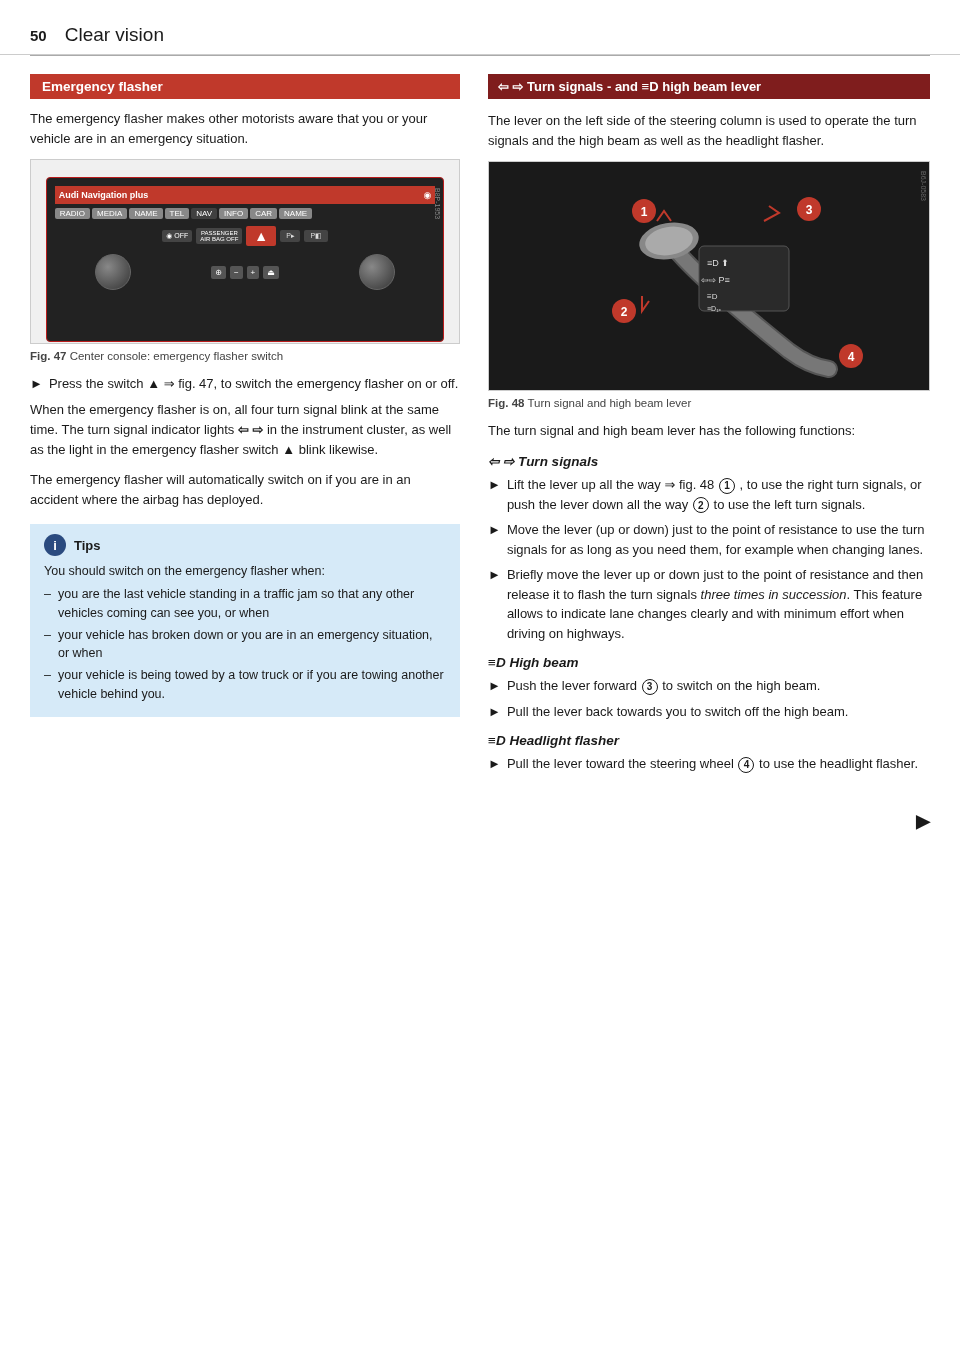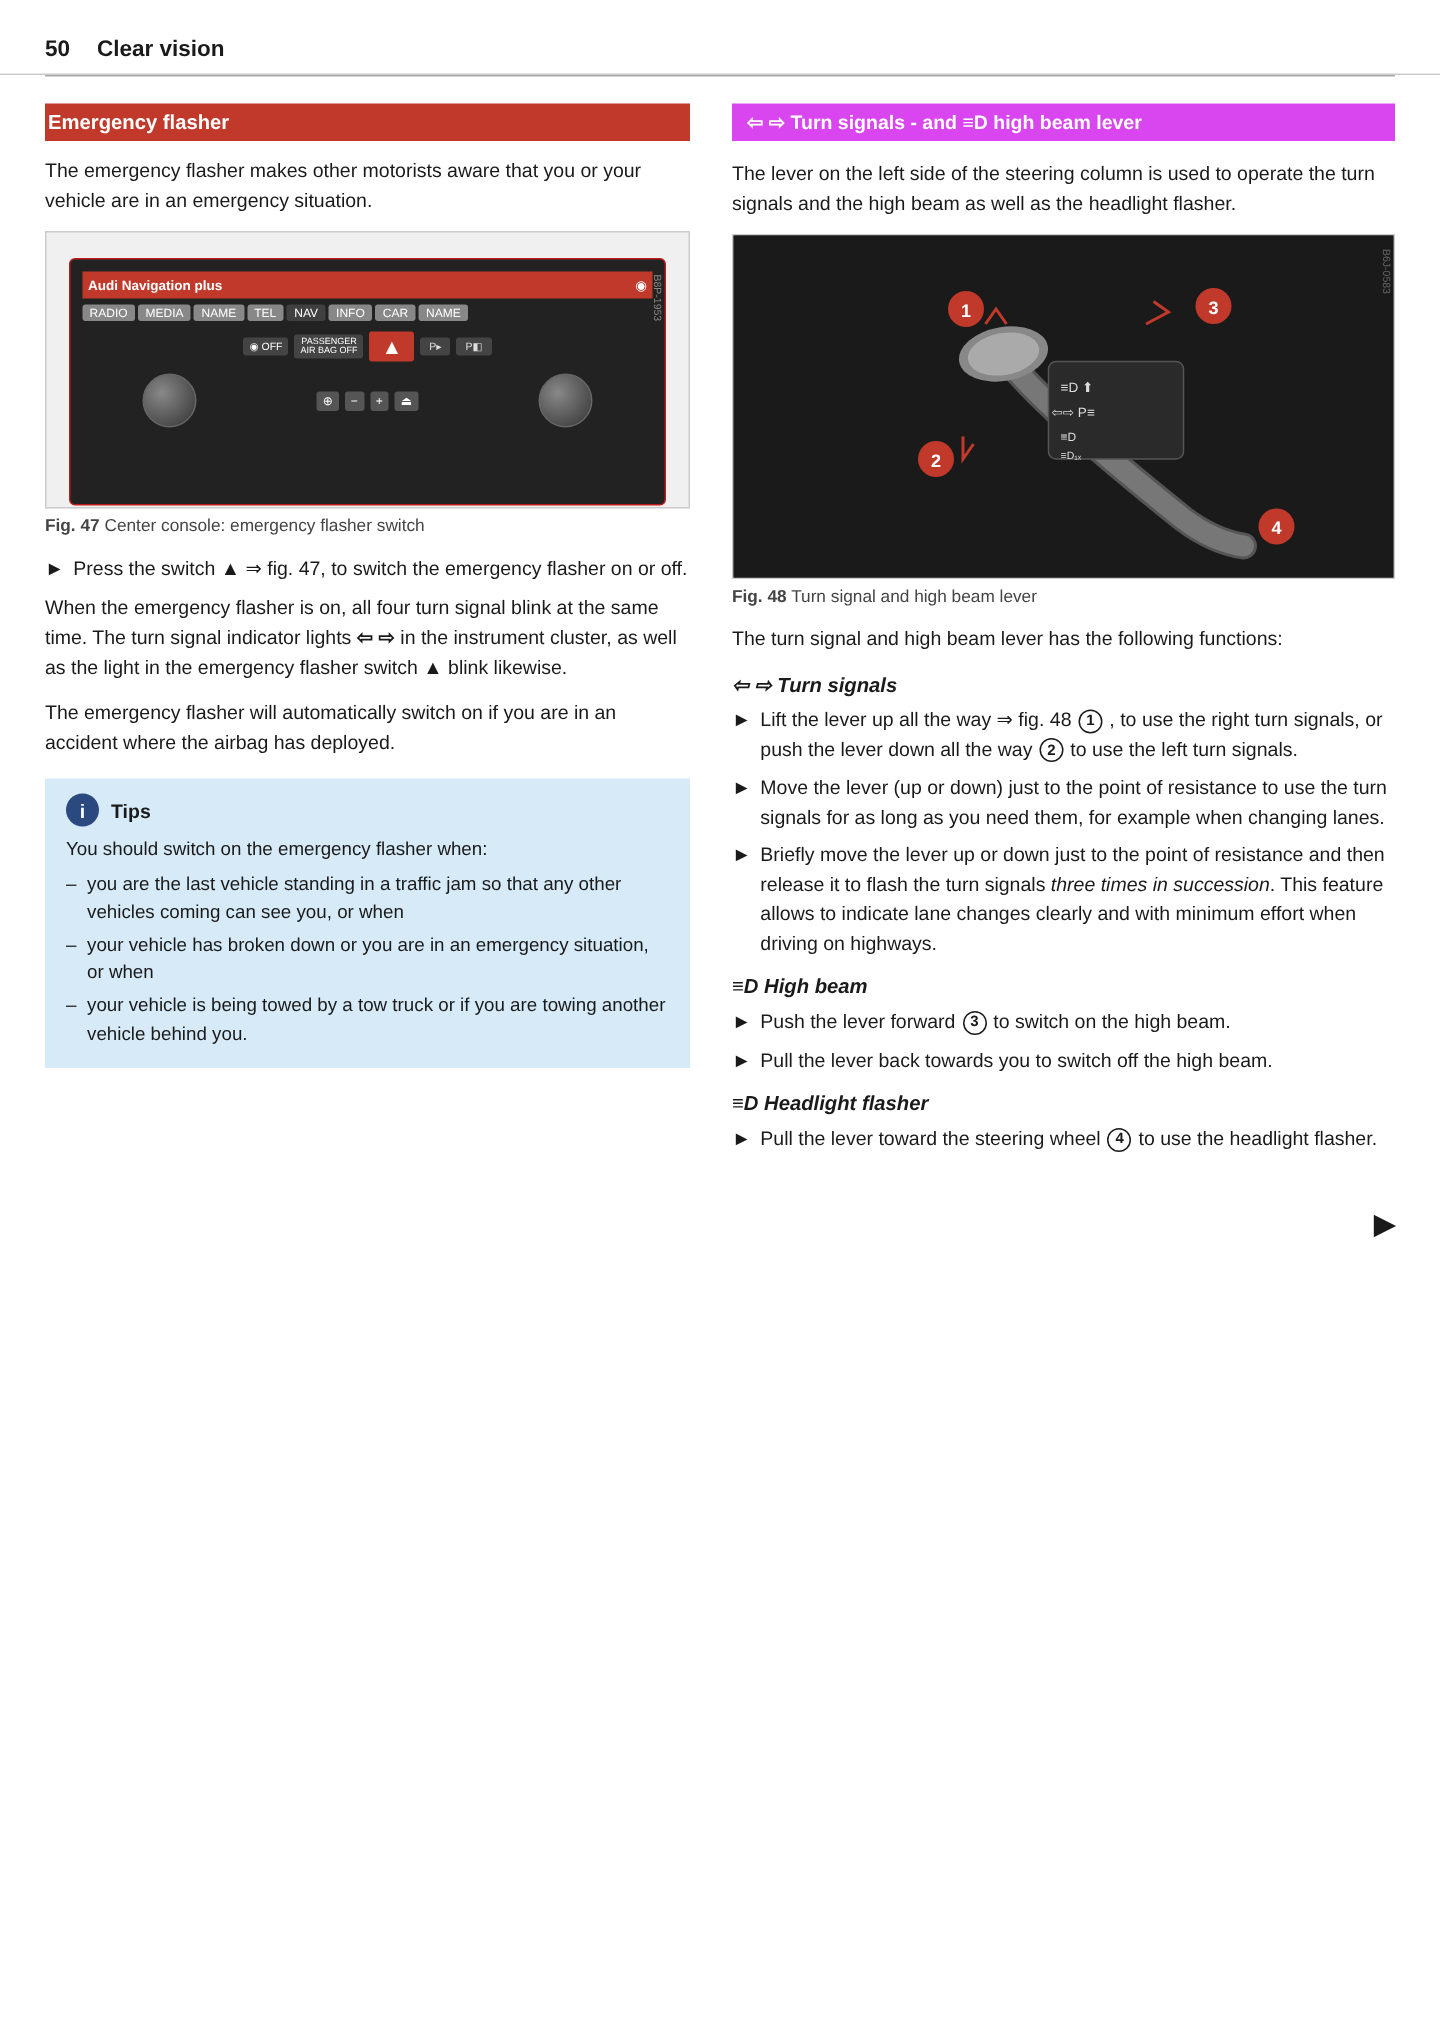--- a/index.html
+++ b/index.html
@@ -19,22 +19,22 @@
       border-bottom: 1px solid #ccc;
       margin-bottom: 0;
     }
     .page-number {
       font-size: 15px;
       font-weight: bold;
       margin-right: 18px;
       color: #1a1a1a;
     }
     .page-title {
-      font-size: 15px;
-      font-weight: bold;
+      font-size: 19px;
+      font-weight: normal;
       color: #1a1a1a;
     }
 
     .content-area {
       display: flex;
       padding: 18px 30px 20px 30px;
       gap: 28px;
     }
 
     .left-col {
@@ -44,25 +44,25 @@
     .right-col {
       flex: 1;
     }
 
     
     .section-heading-red {
       background: #c0392b;
       color: #fff;
       font-weight: bold;
       font-size: 13.5px;
-      padding: 5px 2px;
+      padding: 5px 12px;
       margin-bottom: 10px;
     }
     .section-heading-blue {
-      background: #d946ef;
+      background: #7f1d1d;
       color: #fff;
       font-weight: bold;
       font-size: 13px;
       padding: 5px 10px;
       margin-bottom: 12px;
       display: flex;
       align-items: center;
       gap: 6px;
     }
 

